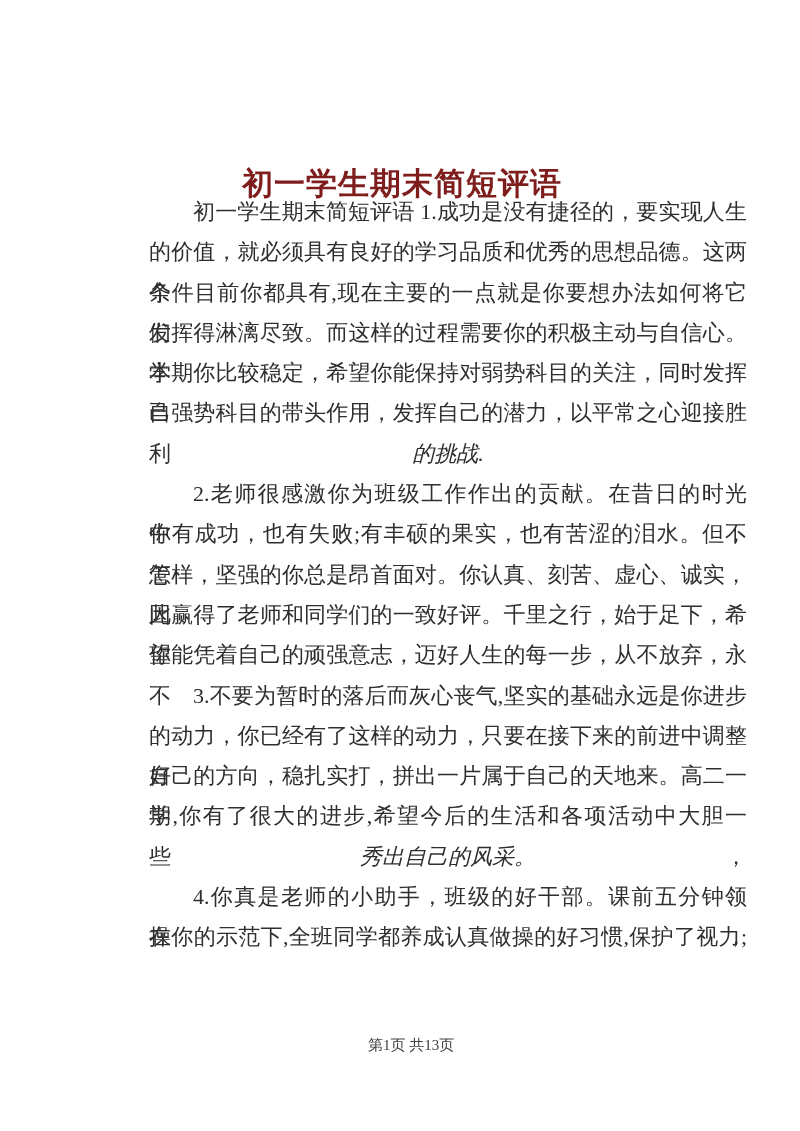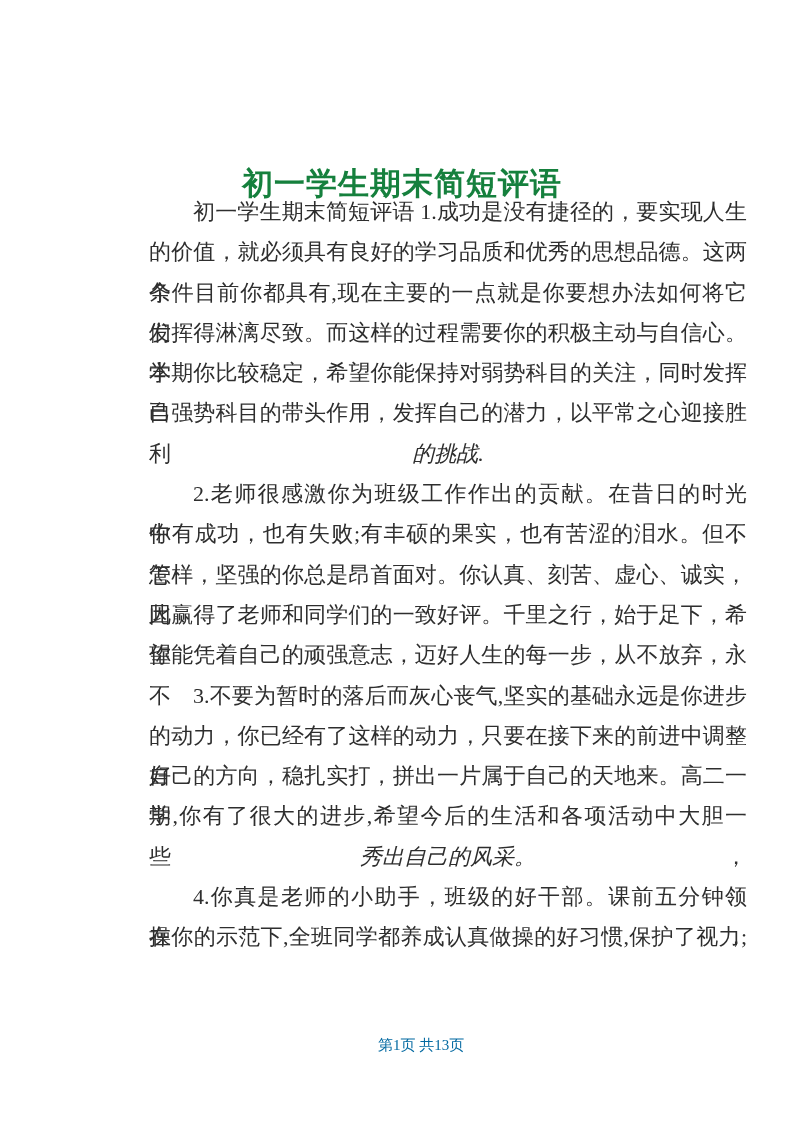--- a/index.html
+++ b/index.html
@@ -18,21 +18,21 @@
     color: #2b2b2b;
   }
   .doc-title {
     position: absolute;
     top: 138px;
     left: 103px;
     width: 598px;
     text-align: center;
     font-size: 31px;
     font-weight: 700;
-    color: #15803d;
+    color: #7f1d1d;
     letter-spacing: 1px;
     line-height: 50px;
     white-space: nowrap;
   }
   .doc-body {
     position: absolute;
     top: 192px;
     left: 103px;
     width: 598px;
     font-size: 22px;
@@ -59,27 +59,27 @@
   .line-end {
     text-align: center;
     font-style: italic;
   }
   .line-first {
     text-indent: 44px;
   }
   .doc-footer {
     position: absolute;
     top: 1033px;
-    left: 103px;
+    left: 93px;
     width: 598px;
     padding-left: 38px;
     box-sizing: border-box;
     text-align: center;
     font-size: 15px;
-    color: #0369a1;
+    color: #404040;
     line-height: 24px;
   }
 </style>
 </head>
 <body>
 
 <div class="page">
 
   <h1 class="doc-title">初一学生期末简短评语</h1>
 

